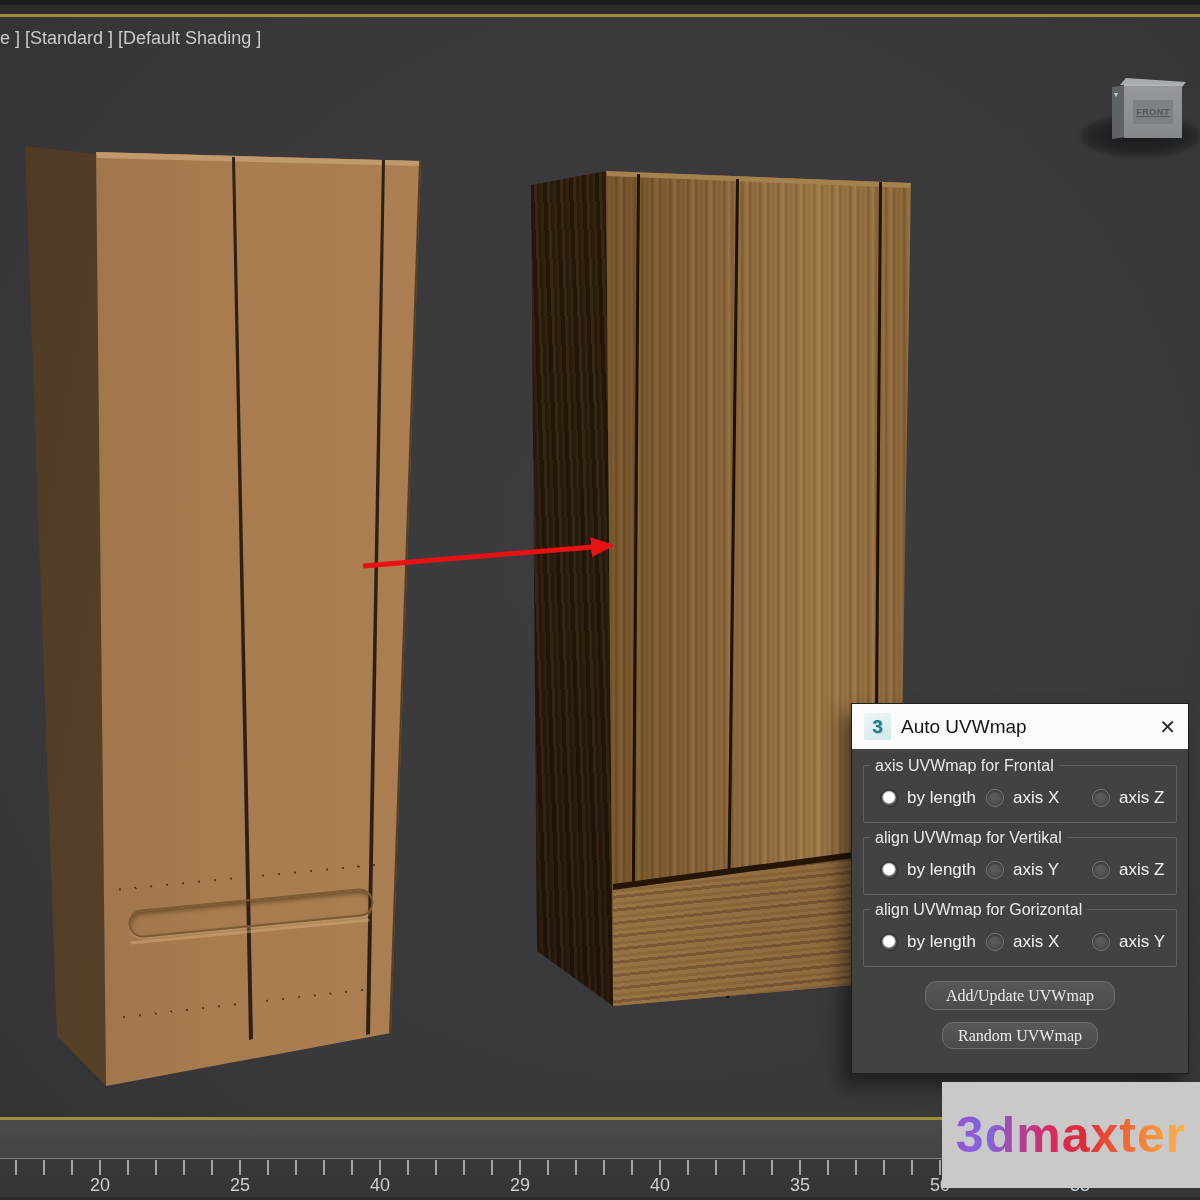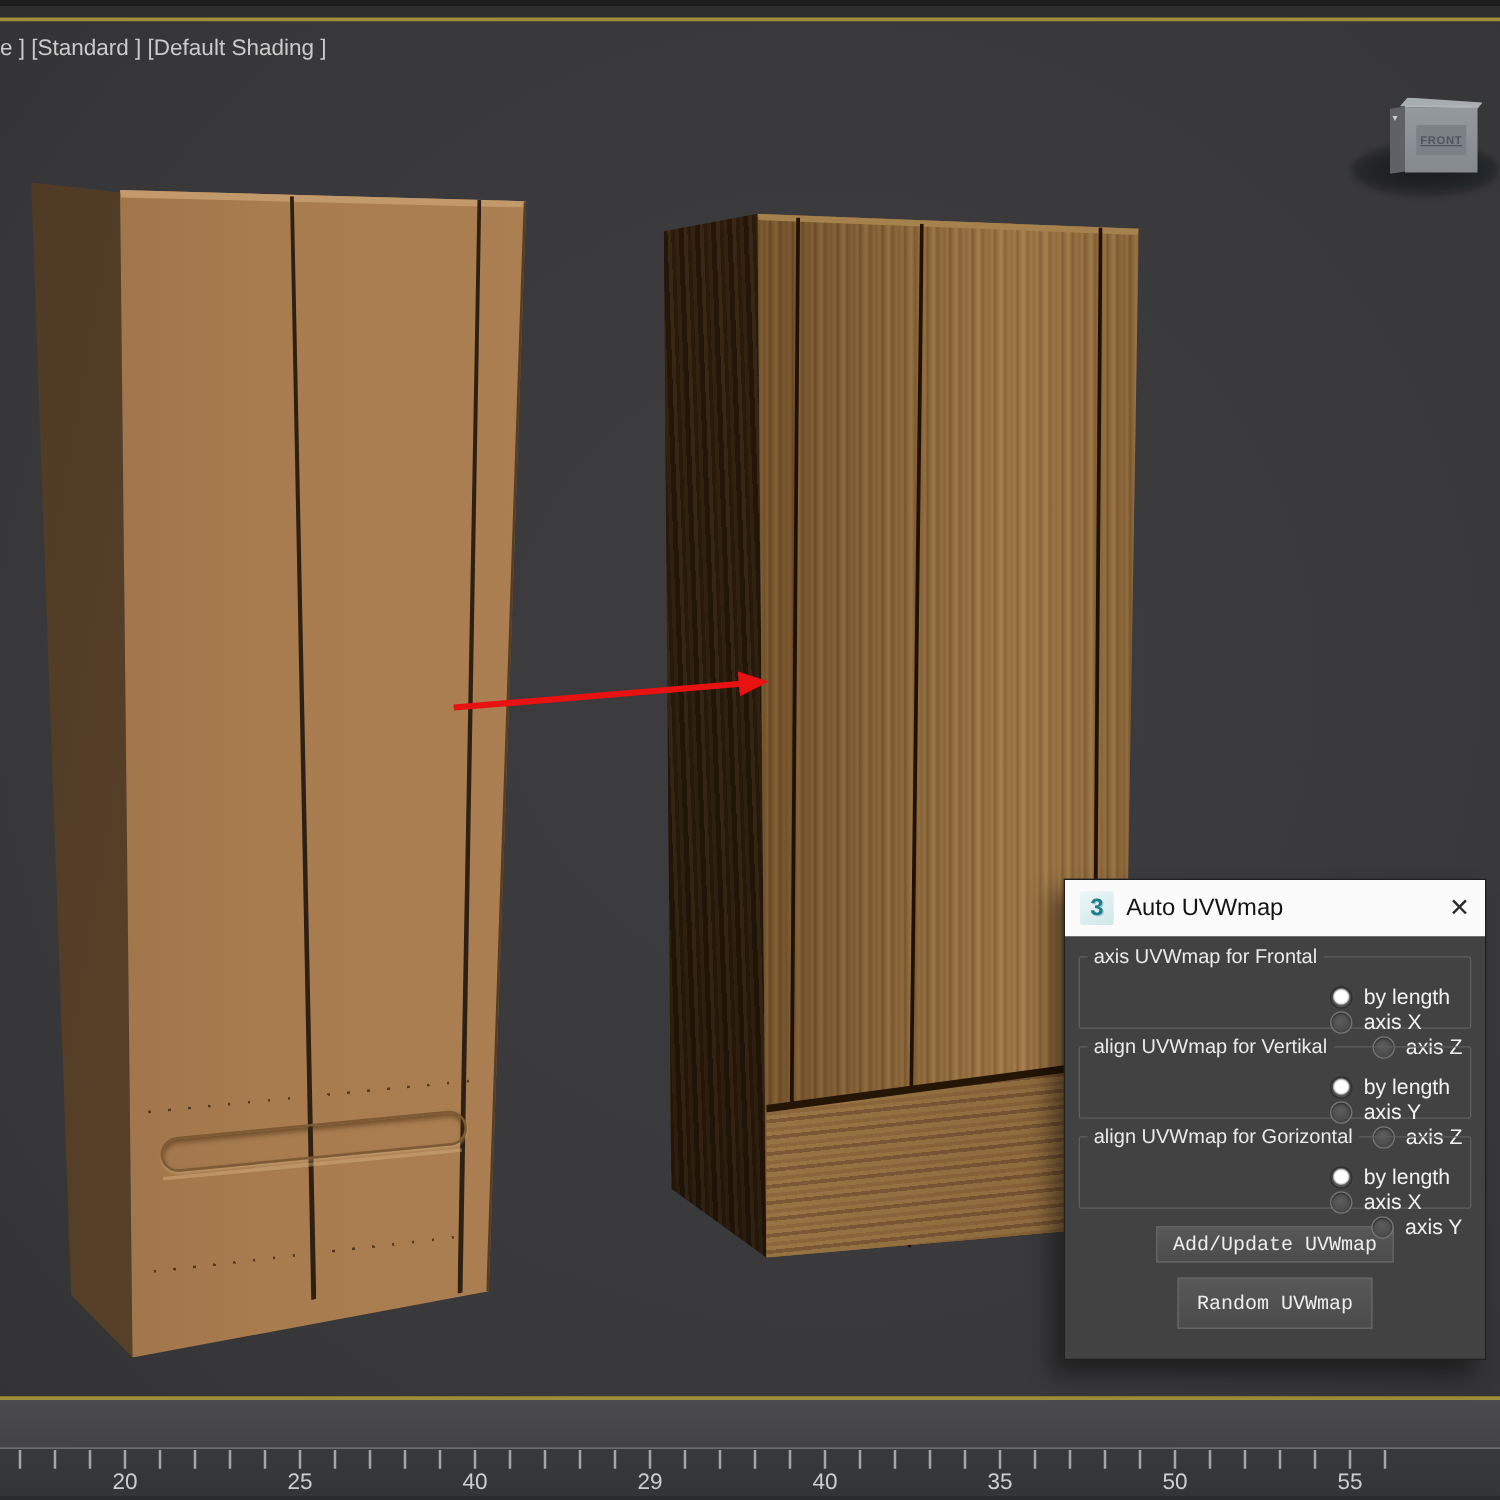--- a/index.html
+++ b/index.html
@@ -79,34 +79,34 @@
   .titlebar{height:45px;background:#fbfbfb;display:flex;align-items:center;padding:0 12px;gap:10px;}
   .dlg-icon{width:27px;height:27px;background:linear-gradient(150deg,#eef7f8,#cfe7ea);color:#1d7c8c;
     font-weight:bold;font-size:19px;display:flex;align-items:center;justify-content:center;
     border-radius:2px;text-shadow:1px 1px 0 #9ec9cf;flex:none;}
   .dlg-title{font-size:19px;color:#141414;}
   .dlg-close{margin-left:auto;font-size:20px;color:#2a2a2a;cursor:pointer;line-height:1;}
   .dlg-body{padding:16px 11px 0;}
   .group{position:relative;border:1px solid #5f5f5f;border-radius:2px;height:56px;margin-bottom:14px;}
   .legend{position:absolute;top:-9px;left:6px;background:#424242;padding:0 5px;font-size:16px;
     color:#eaeaea;white-space:nowrap;}
-  .opts{display:flex;align-items:flex-end;padding:22px 6px 0 16px;flex-direction:column;}
+  .opts{display:flex;align-items:flex-start;padding:22px 6px 0 16px;}
   .opt{display:flex;align-items:center;gap:9px;width:106px;cursor:pointer;}
   .opt:last-child{width:auto;}
   .opt-label{font-size:17px;color:#f2f2f2;white-space:nowrap;}
   .radio{width:16px;height:16px;border-radius:50%;flex:none;
     background:radial-gradient(circle at 45% 42%, #5d5d5d, #484848 75%);
     border:1px solid #757575;box-shadow:inset 0 1px 2px rgba(0,0,0,.45);}
   .radio.sel{background:radial-gradient(circle at 50% 45%, #ffffff 0 5px, #cfcfcf 6px, #5a5a5a 7px, #454545 100%);
     border-color:#2f2f2f;}
   .dlg-btn{display:block;margin:0 auto;background:linear-gradient(#585858,#4b4b4b);
-    border:1px solid #6e6e6e;border-radius:0;color:#ededed;font-size:16px;
-    font-family:Liberation Mono, monospace;cursor:pointer;}
+    border:1px solid #6e6e6e;border-radius:11px;color:#ededed;font-size:16px;
+    font-family:Liberation Serif, serif;cursor:pointer;}
   .btn-add{width:190px;height:29px;margin-top:5px;}
-  .btn-random{width:156px;height:41px;margin:12px auto 24px;}
+  .btn-random{width:156px;height:27px;margin:12px auto 24px;}
 
   
   .timeline{position:absolute;left:0;top:1105px;width:1200px;height:95px;z-index:4;}
   .tl-accent{position:absolute;left:0;top:12px;width:100%;height:3px;background:#9e8e35;}
   .tl-track{position:absolute;left:0;top:15px;width:100%;height:38px;
     background:linear-gradient(#4b4b4d,#434345);}
   .tl-ruler{position:absolute;left:0;top:53px;width:100%;height:42px;
     background:linear-gradient(#38393b,#333436);border-top:1px solid #7e8184;}
   .tl-ruler::after{content:"";position:absolute;left:0;bottom:0;width:100%;height:4px;background:#292a2c;}
   .tick{position:absolute;top:1px;width:2px;height:15px;background:#a2a6aa;margin-left:-1px;}
@@ -282,14 +282,17 @@
         <div class="tick" style="left: 968px;"></div>
         <div class="tick" style="left: 996px;"></div>
         <div class="tick" style="left: 1024px;"></div>
         <div class="tick" style="left: 1052px;"></div>
         <div class="tick" style="left: 1080px;"></div>
         <div class="tick-label" style="left: 1080px;">55</div>
         <div class="tick" style="left: 1108px;"></div>
       </div>
   </div>
 
+  <div class="watermark">
+    <span class="wm-text">3dmaxter</span>
+  </div>
 
 </div>
 
 </body></html>

